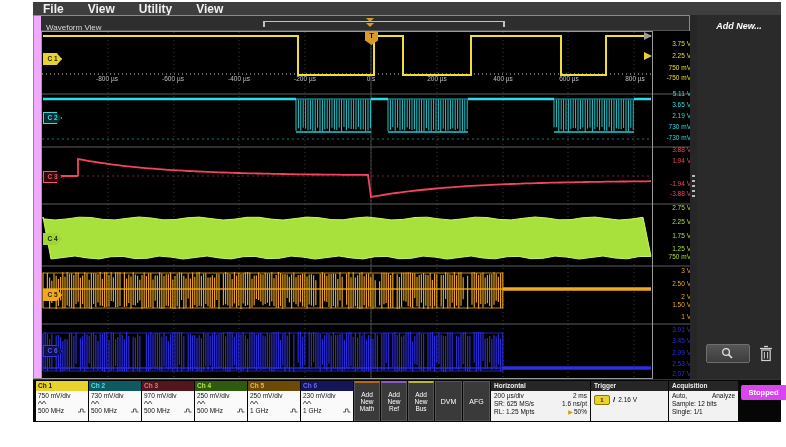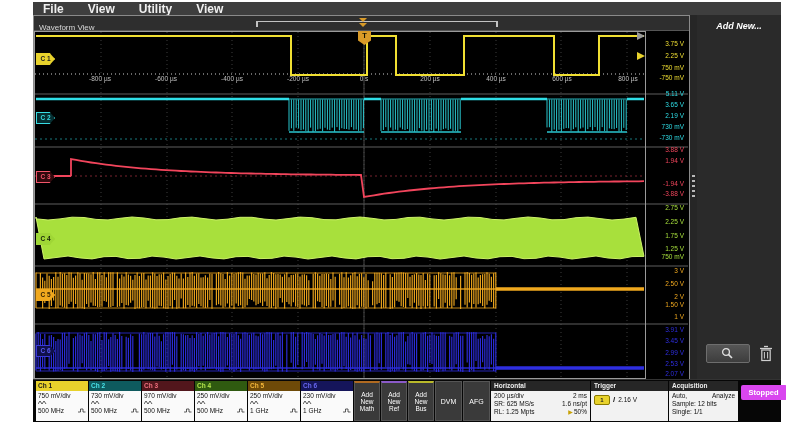--- a/index.html
+++ b/index.html
@@ -6,21 +6,21 @@
   .page{position:relative;width:786px;height:447px;background:#ffffff;overflow:hidden;
         font-family:"Liberation Sans",sans-serif;}
   .app{position:absolute;left:33px;top:2px;width:748px;height:420px;background:#1c1c1c;}
 
   
   .menubar{height:13px;background:#3e3e3e;display:flex;align-items:center;gap:24px;padding-left:10px;}
   .menu-item{font-size:12px;font-weight:bold;color:#f0f0f0;cursor:default;}
 
   
   .main{display:flex;height:364px;}
-  .wave-area{width:657px;border:1px solid #8a8a8a;box-sizing:border-box;background:#6d28d9;}
+  .wave-area{width:657px;border:1px solid #8a8a8a;box-sizing:border-box;background:#f0abfc;padding-left:7px;}
   .wave-header{height:14px;background:#2e2e2e;border-bottom:1px solid #555;position:relative;}
   .wave-title{font-size:8px;color:#d8d8d8;line-height:14px;padding-left:5px;}
   .pan-bar{position:absolute;left:222px;top:5px;width:238px;height:5px;
            border-top:1px solid #c2c2c2;border-left:2px solid #c2c2c2;border-right:2px solid #c2c2c2;}
   .pan-trig{position:absolute;left:325px;top:2px;width:9px;height:10px;}
   .pan-trig .tri{width:0;height:0;border-left:4px solid transparent;border-right:4px solid transparent;
                  border-top:4px solid #d89a28;margin-bottom:1px;}
   .graticule{position:relative;width:655px;height:348px;background:#000;}
   .graticule svg{position:absolute;left:0;top:0;}
   .rlab{position:absolute;left:610px;width:42px;text-align:right;font-size:6.5px;line-height:8px;

